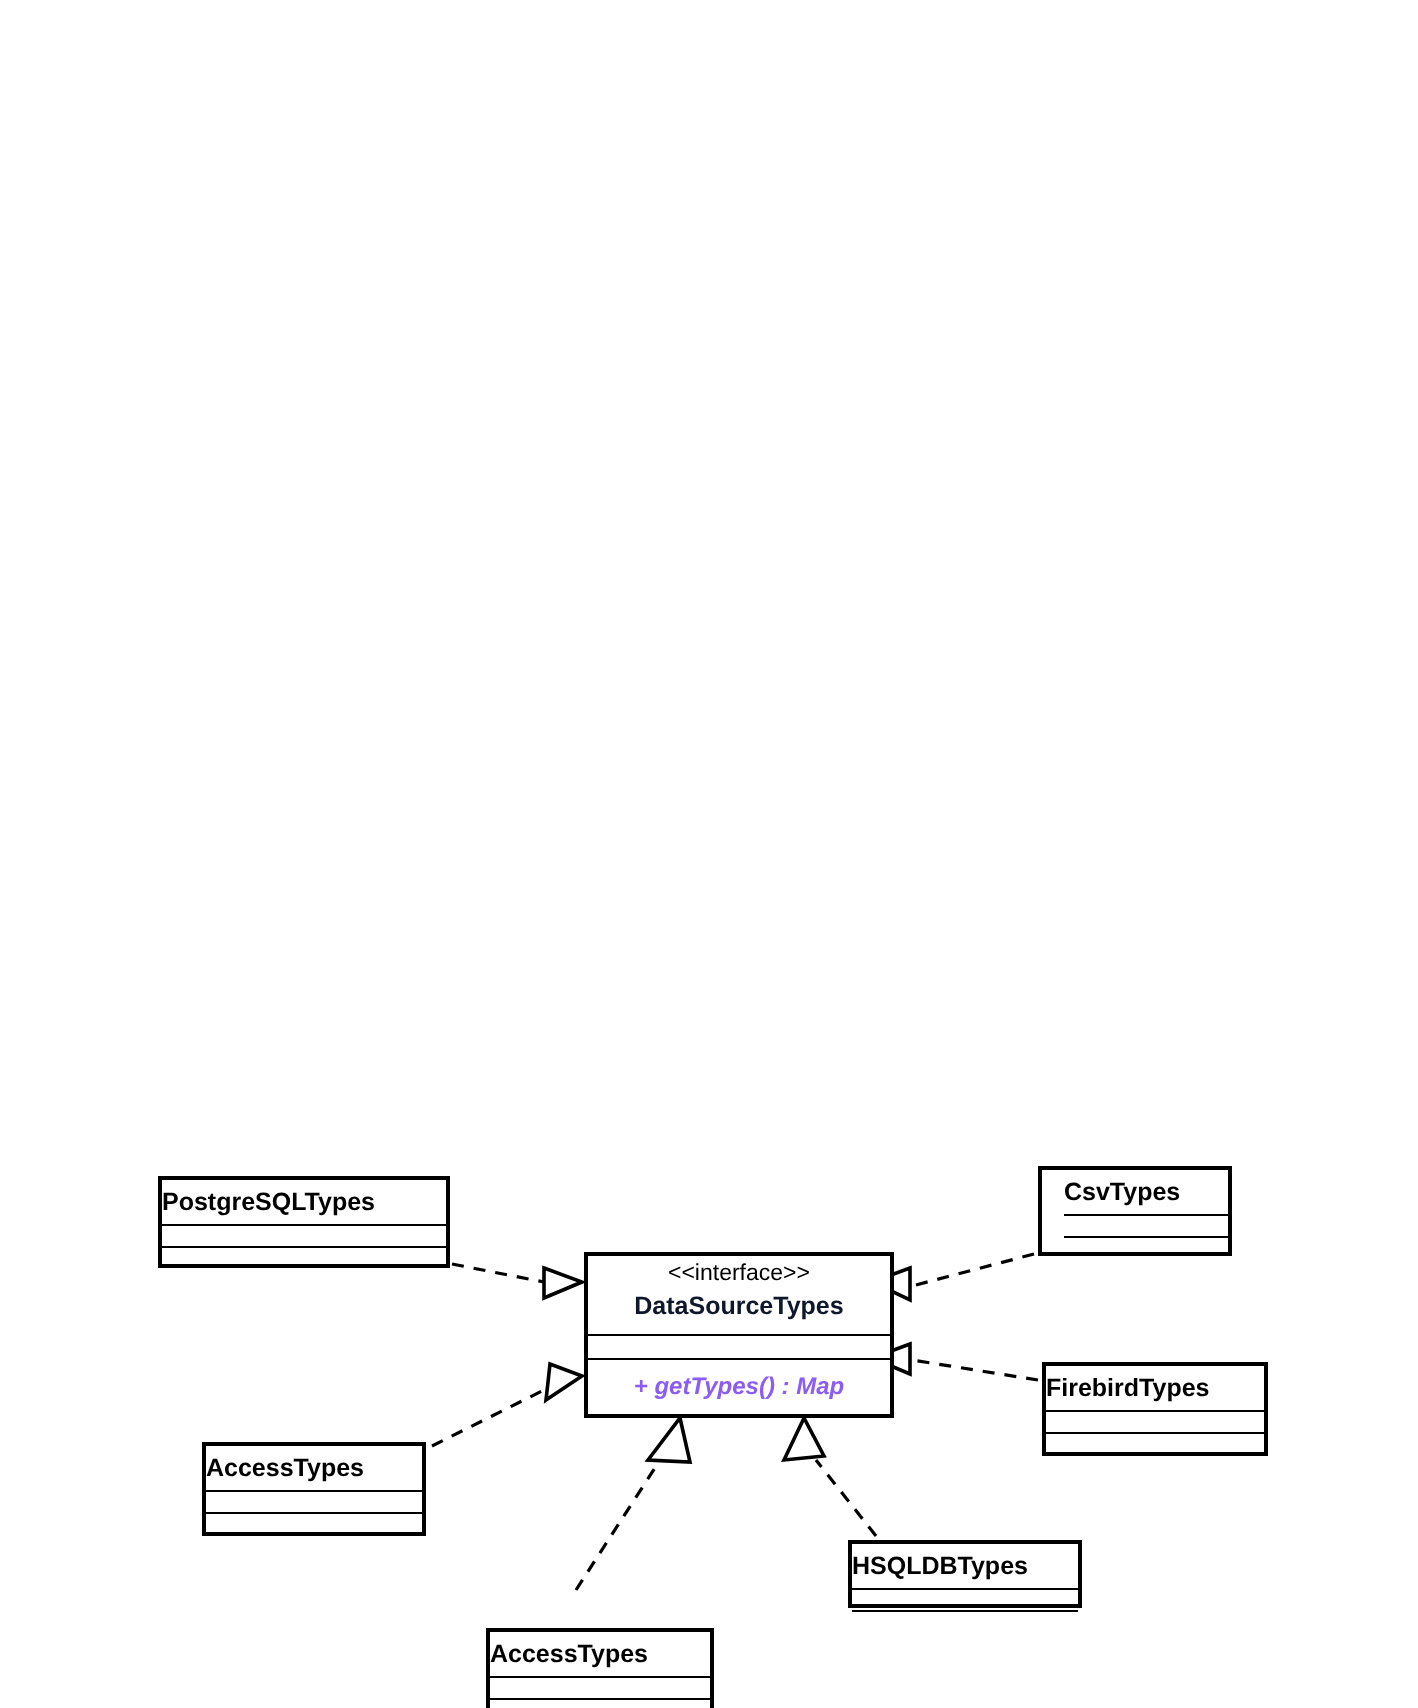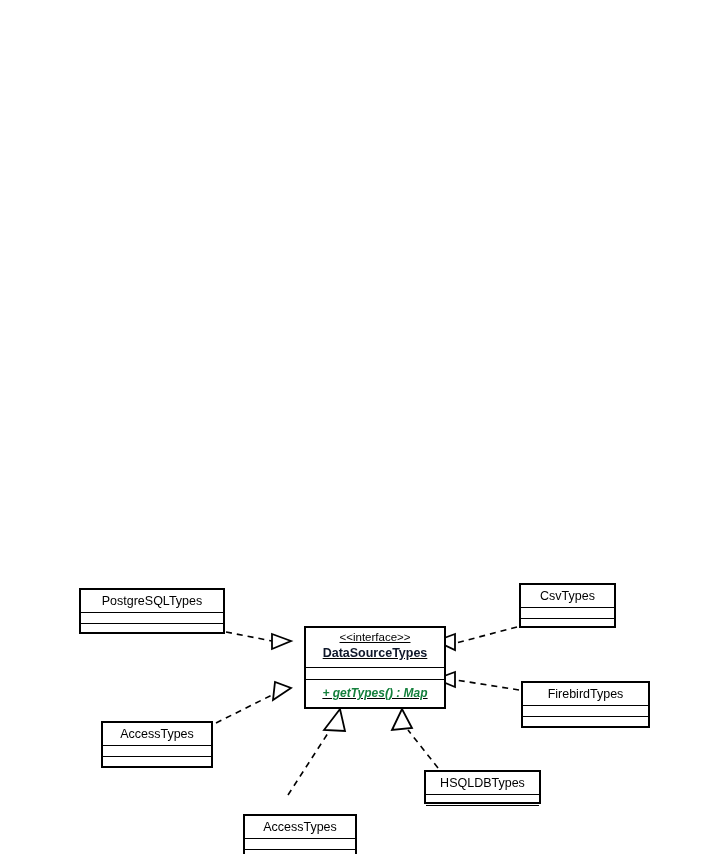--- a/index.html
+++ b/index.html
@@ -19,42 +19,41 @@
   .uml-box {
     position: absolute;
     background: #ffffff;
     border: 2px solid #000000;
     box-sizing: border-box;
     z-index: 5;
   }
   .compartment-name {
     height: 22px;
     line-height: 22px;
-    text-align: center;
-    font-weight: normal;
+    text-align: left;
+    font-weight: bold;
     font-size: 12.5px;
     color: #000000;
     border-bottom: 1.6px solid #000000;
     white-space: nowrap;
     overflow: hidden;
   }
   .compartment-blank {
     height: 10px;
     border-bottom: 1.6px solid #000000;
   }
   .compartment-blank.last {
     border-bottom: none;
   }
   
   #interface-box {
-    left: 304px;
+    left: 292px;
     top: 626px;
-    width: 142px;
+    width: 155px;
     height: 83px;
-    text-decoration: underline;
   }
   .iface-header {
     height: 40px;
     border-bottom: 1.6px solid #000000;
     padding-top: 2px;
     box-sizing: border-box;
     text-align: center;
   }
   .iface-stereotype {
     font-size: 11.5px;
@@ -71,21 +70,21 @@
     height: 11px;
     border-bottom: 1.6px solid #000000;
   }
   .iface-method {
     height: 26px;
     line-height: 26px;
     text-align: center;
     font-size: 12px;
     font-style: italic;
     font-weight: bold;
-    color: #15803d;
+    color: #8b5cf6;
     white-space: nowrap;
   }
   #edge-layer {
     position: absolute;
     left: 0;
     top: 0;
     width: 709px;
     height: 854px;
     z-index: 2;
   }
@@ -154,25 +153,25 @@
     <div class="compartment-blank"></div>
     <div class="compartment-blank last"></div>
   </div>
 
   <div class="uml-box" style="left:424px; top:770px; width:117px; height:34px;">
     <div class="compartment-name">HSQLDBTypes</div>
     <div class="compartment-blank"></div>
     <div class="compartment-blank last"></div>
   </div>
 
-  <div class="uml-box" style="left:521px; top:681px; width:129px; height:47px;">
+  <div class="uml-box" style="left:521px; top:681px; width:113px; height:47px;">
     <div class="compartment-name">FirebirdTypes</div>
     <div class="compartment-blank"></div>
     <div class="compartment-blank last"></div>
   </div>
 
-  <div class="uml-box" style="left:519px; top:583px; width:97px; height:45px;">
+  <div class="uml-box" style="left:519px; top:583px; width:97px; height:45px;padding-left:11px;">
     <div class="compartment-name">CsvTypes</div>
     <div class="compartment-blank"></div>
     <div class="compartment-blank last"></div>
   </div>
 
 </div>
 
 </body></html>

